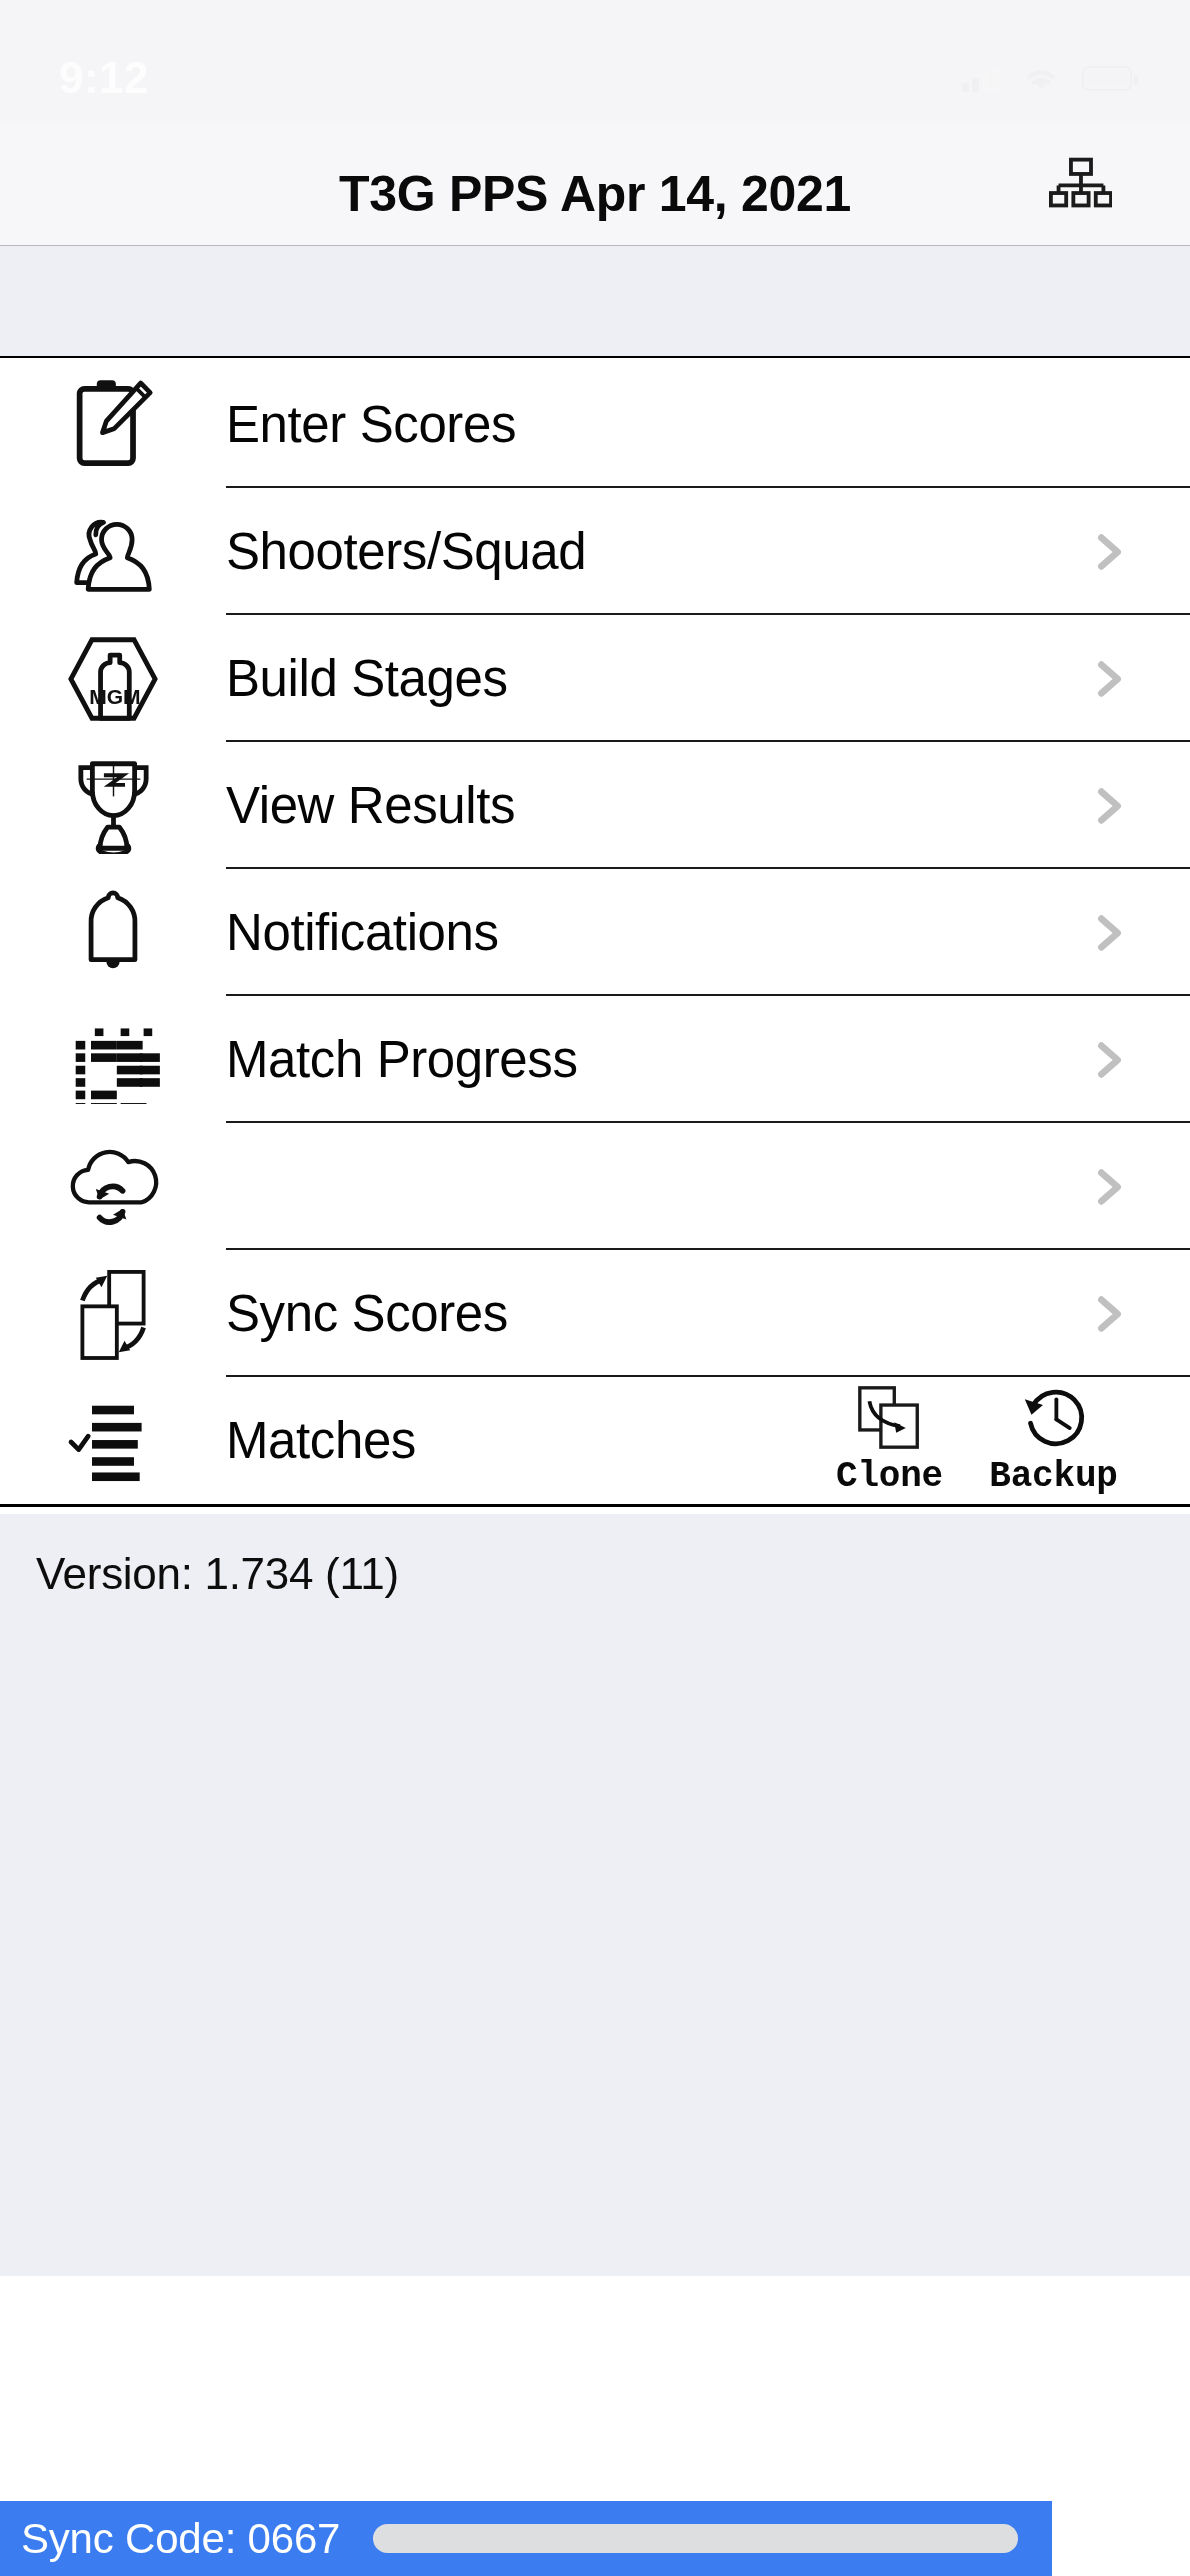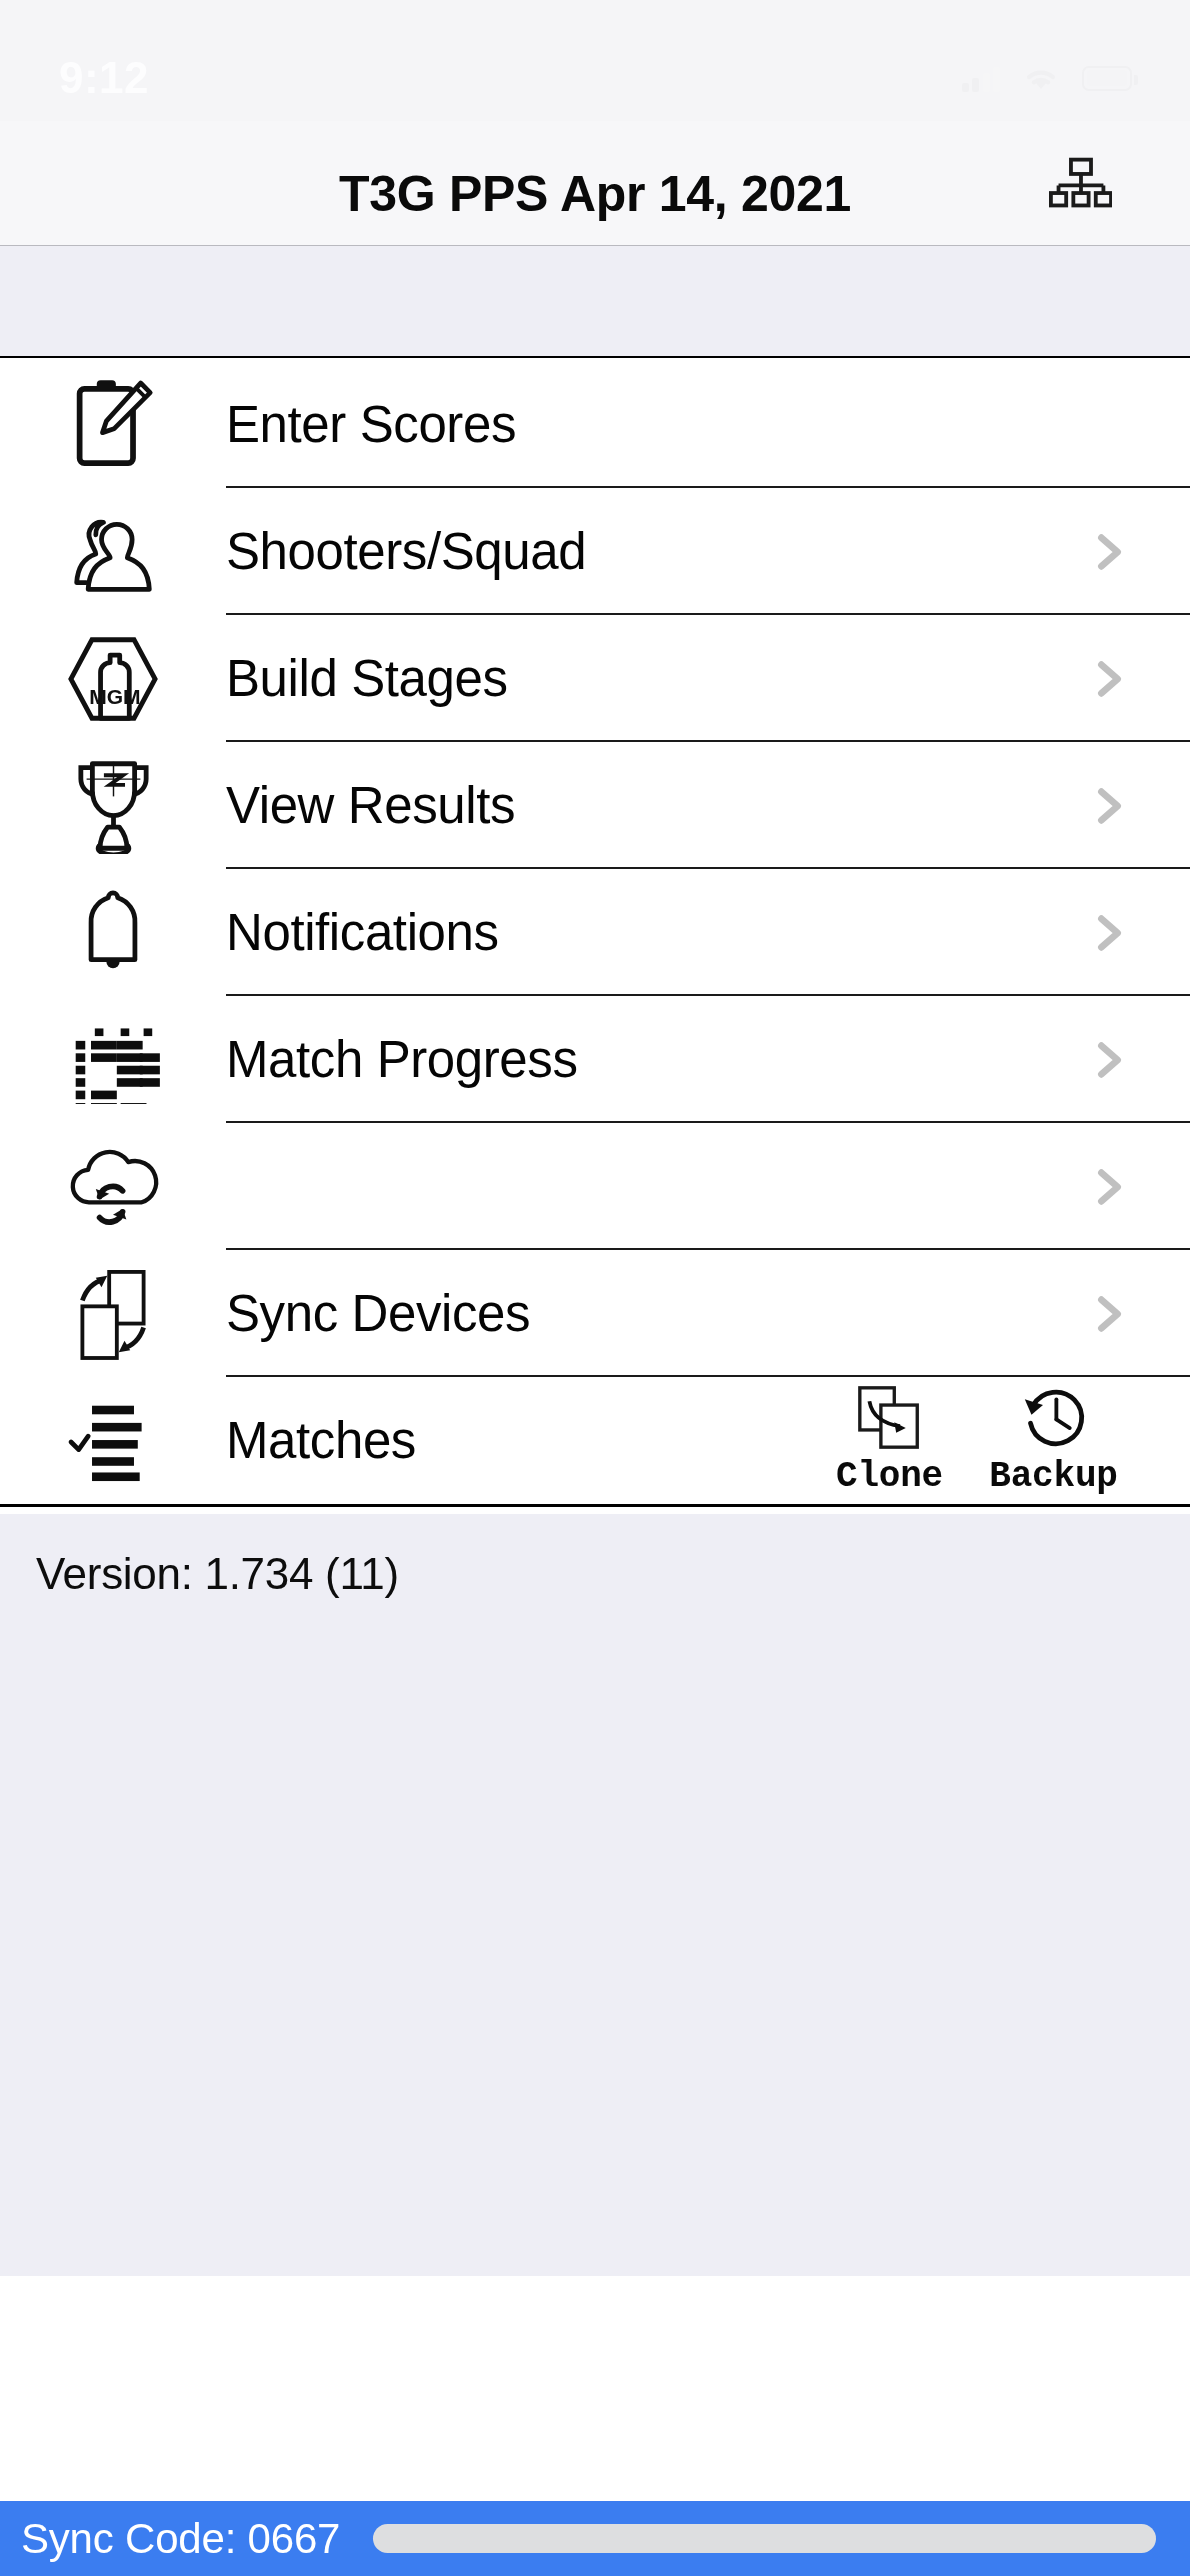--- a/index.html
+++ b/index.html
@@ -110,21 +110,21 @@
     position:absolute; left:0; width:1190px;
     background:#eeeef5;
   }
   .version-text {
     position:absolute; left:36px; top:35px;
     font-size:44px; font-weight:400; color:#0d0d0d; letter-spacing:-0.3px;
   }
 
   
   .syncbar {
-    position:absolute; left:0; bottom:0; width:1190px; height:75px;
+    position:absolute; left:0; bottom:0; width:1052px; height:75px;
     background:#3b7df0;
     display:flex; align-items:center; padding:0 21px;
     gap:19px;
   }
   .sync-text {
     font-size:42px; font-weight:400; color:#ffffff; letter-spacing:-0.2px;
     white-space:nowrap;
   }
   .sync-progress {
     flex:1; height:29px; background:#dddee0; border-radius:15.3px;
@@ -336,21 +336,21 @@
         <svg width="88" height="96" viewBox="0 0 92 100">
           <rect x="42" y="6" width="36" height="54" fill="#ffffff" stroke="#101010" stroke-width="4"></rect>
           <rect x="14" y="42" width="36" height="54" fill="#ffffff" stroke="#101010" stroke-width="4"></rect>
           <path d="M14 36 q6 -18 22 -22" fill="none" stroke="#101010" stroke-width="5"></path>
           <path d="M40 10 L28 12 L34 22 Z" fill="#101010"></path>
           <path d="M78 64 q-6 18 -22 22" fill="none" stroke="#101010" stroke-width="5"></path>
           <path d="M52 90 L64 88 L58 78 Z" fill="#101010"></path>
         </svg>
       </div>
       <div class="row-main">
-        <span class="row-label">Sync Devices</span>
+        <span class="row-label">Sync Scores</span>
         <svg class="chev" viewBox="0 0 46 46">
           <path d="M14 8 L31 23 L14 38" fill="none" stroke="#c0c0c0" stroke-width="7" stroke-linecap="round" stroke-linejoin="round"></path>
         </svg>
         <div class="sep"></div>
       </div>
     </div>
 
     <div class="row">
       <div class="row-icon">
         <svg width="96" height="82" viewBox="0 0 100 86">

